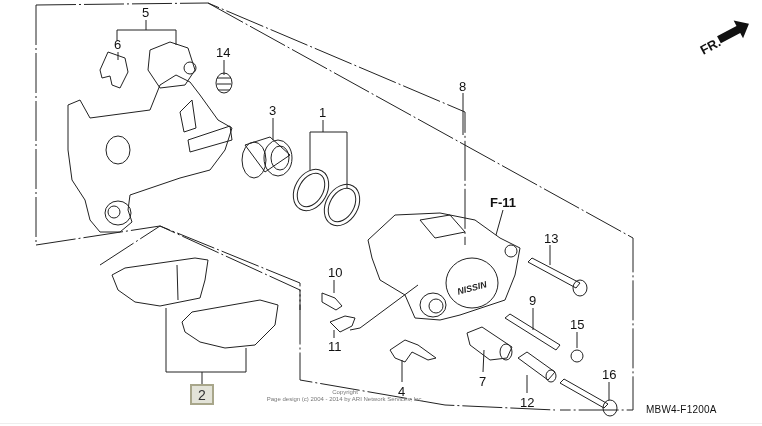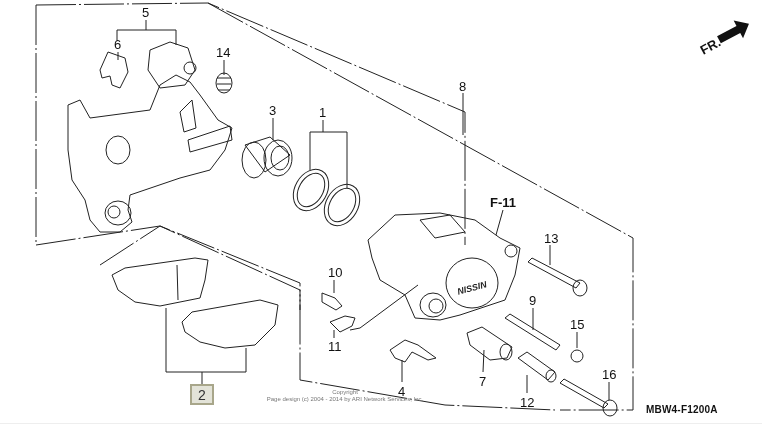--- a/index.html
+++ b/index.html
@@ -13,21 +13,21 @@
     background: #e3e3d8; border: 2px solid #a8a68a; box-sizing: border-box;
     display: flex; align-items: center; justify-content: center;
     font-size: 14px; color: #333; cursor: pointer;
   }
   .copyright {
     position: absolute; left: 255px; top: 389px; width: 180px;
     text-align: center; font-size: 6px; color: #777; line-height: 7px;
   }
   .code-label {
     position: absolute; left: 646px; top: 404px; font-size: 10px;
-    font-weight: bold; color: #111; letter-spacing: 0.2px;
+    font-weight: normal; color: #111; letter-spacing: 0.2px;
   }
   .bottom-rule { position: absolute; left: 0; top: 423px; width: 762px; height: 1px; background: #eee; }
 </style>
 </head>
 <body>
 
 <svg id="diagram" viewBox="0 0 762 426" xmlns="http://www.w3.org/2000/svg">
   <g fill="none" stroke="#222" stroke-width="1">
 
     <polyline points="36,5 208,3 465,112 465,245" stroke-dasharray="40,3,2,3"></polyline>

